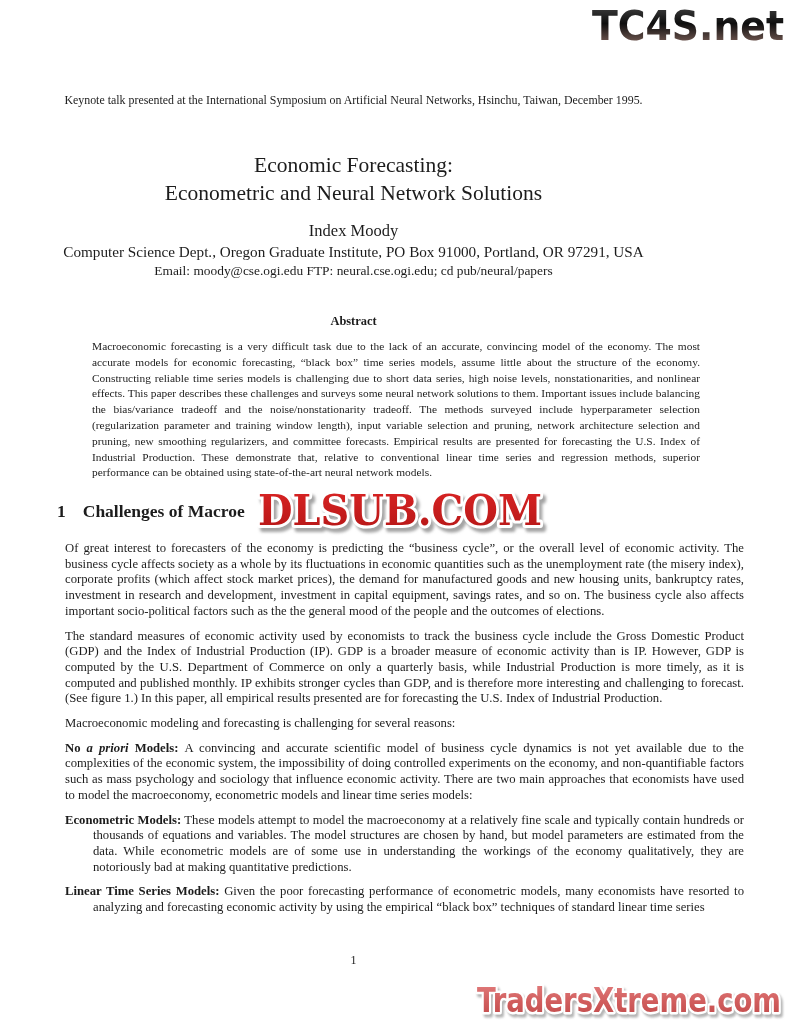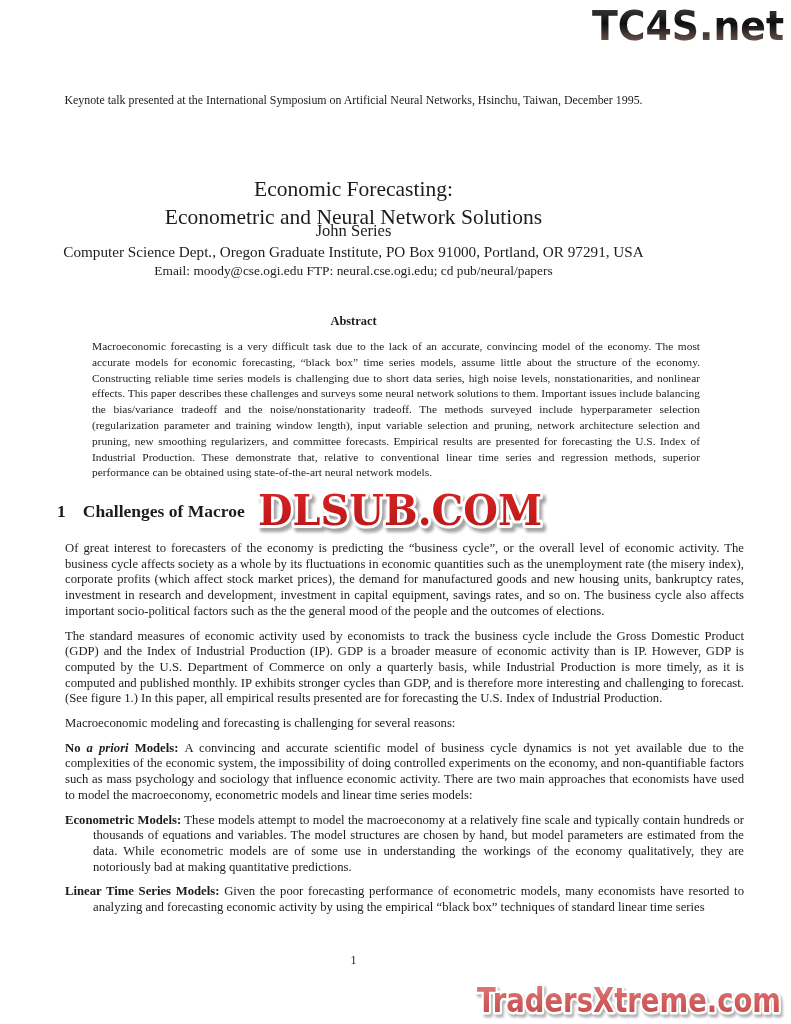--- a/index.html
+++ b/index.html
@@ -9,21 +9,21 @@
     background:#ffffff;
     font-family:"Liberation Serif", serif;
     color:#1c1c1c;
     overflow:hidden;
     padding-left:28px;
   }
   .abs{position:absolute;}
   .center{left:0;width:707px;text-align:center;}
 
   .keynote{top:93px;font-size:11.9px;}
-  .title{top:151px;font-size:21.5px;line-height:28px;margin-top:24px;}
+  .title{top:151px;font-size:21.5px;line-height:28px;}
   .author{top:221px;font-size:16.5px;}
   .affiliation{top:243px;font-size:15.2px;}
   .contact{top:263px;font-size:13.4px;}
 
   .abstract-heading{top:314px;font-size:12.4px;font-weight:bold;}
   .abstract-body{
     top:339px;left:92px;width:608px;
     font-size:11.4px;line-height:15.8px;
     text-align:justify;
   }
@@ -66,21 +66,21 @@
     </defs>
     <text x="228" y="39" text-anchor="end" font-family="DejaVu Sans, sans-serif" font-weight="bold" font-size="41" textLength="192" lengthAdjust="spacingAndGlyphs" fill="url(#g-top)">TC4S.net</text>
   </svg>
 
   <div class="abs center keynote">Keynote talk presented at the International Symposium on Artificial Neural Networks, Hsinchu, Taiwan, December 1995.</div>
 
   <div class="abs center title">
     <div>Economic Forecasting:</div>
     <div>Econometric and Neural Network Solutions</div>
   </div>
-  <div class="abs center author">John Series</div>
+  <div class="abs center author">Index Moody</div>
   <div class="abs center affiliation">Computer Science Dept., Oregon Graduate Institute, PO Box 91000, Portland, OR 97291, USA</div>
   <div class="abs center abstract-heading">Abstract</div>
 
   <div class="abs center contact">Email: moody@cse.ogi.edu    FTP: neural.cse.ogi.edu; cd pub/neural/papers</div>
   <div class="abs abstract-body">Macroeconomic forecasting is a very difficult task due to the lack of an accurate, convincing model of the economy.  The most accurate models for economic forecasting, “black box” time series models, assume little about the structure of the economy. Constructing reliable time series models is challenging due to short data series, high noise levels, nonstationarities, and nonlinear effects.  This paper describes these challenges and surveys some neural network solutions to them.  Important issues include balancing the bias/variance tradeoff and the noise/nonstationarity tradeoff. The methods surveyed include hyperparameter selection (regularization parameter and training window length), input variable selection and pruning, network architecture selection and pruning, new smoothing regularizers, and committee forecasts.  Empirical results are presented for forecasting the U.S. Index of Industrial Production.  These demonstrate that, relative to conventional linear time series and regression methods, superior performance can be obtained using state-of-the-art neural network models.</div>
 
   <div class="abs section-heading">
     <span class="sec-num">1</span><span>Challenges of Macroe</span>
   </div>
 

